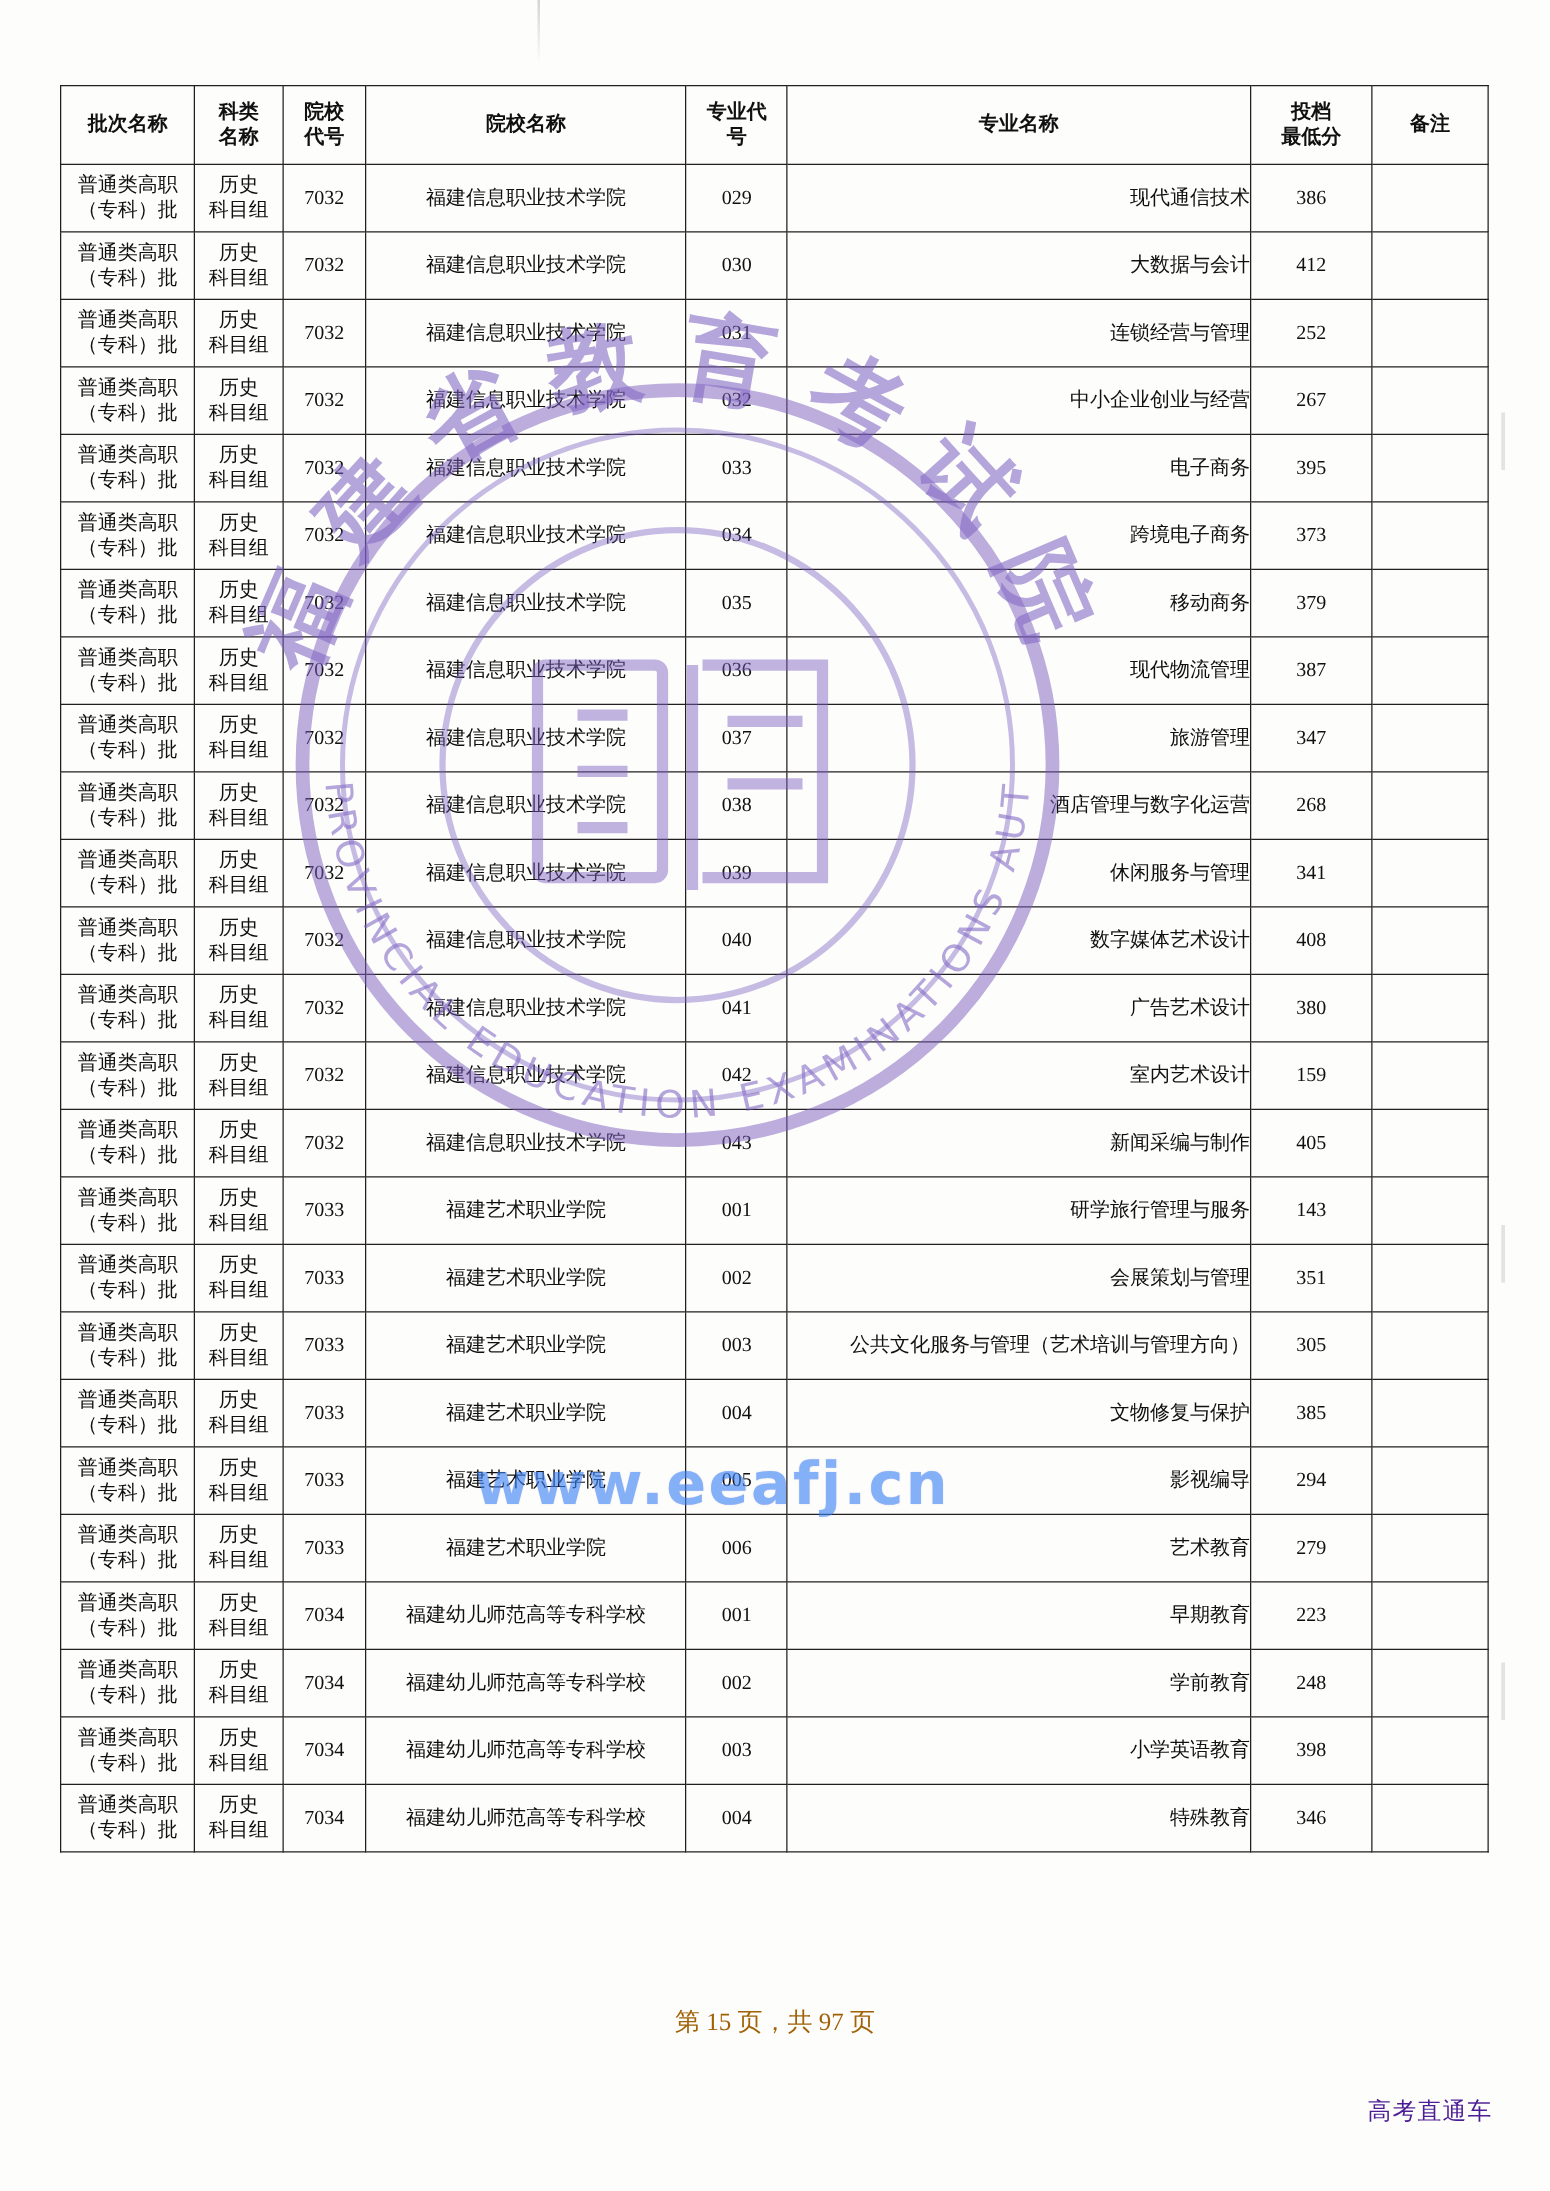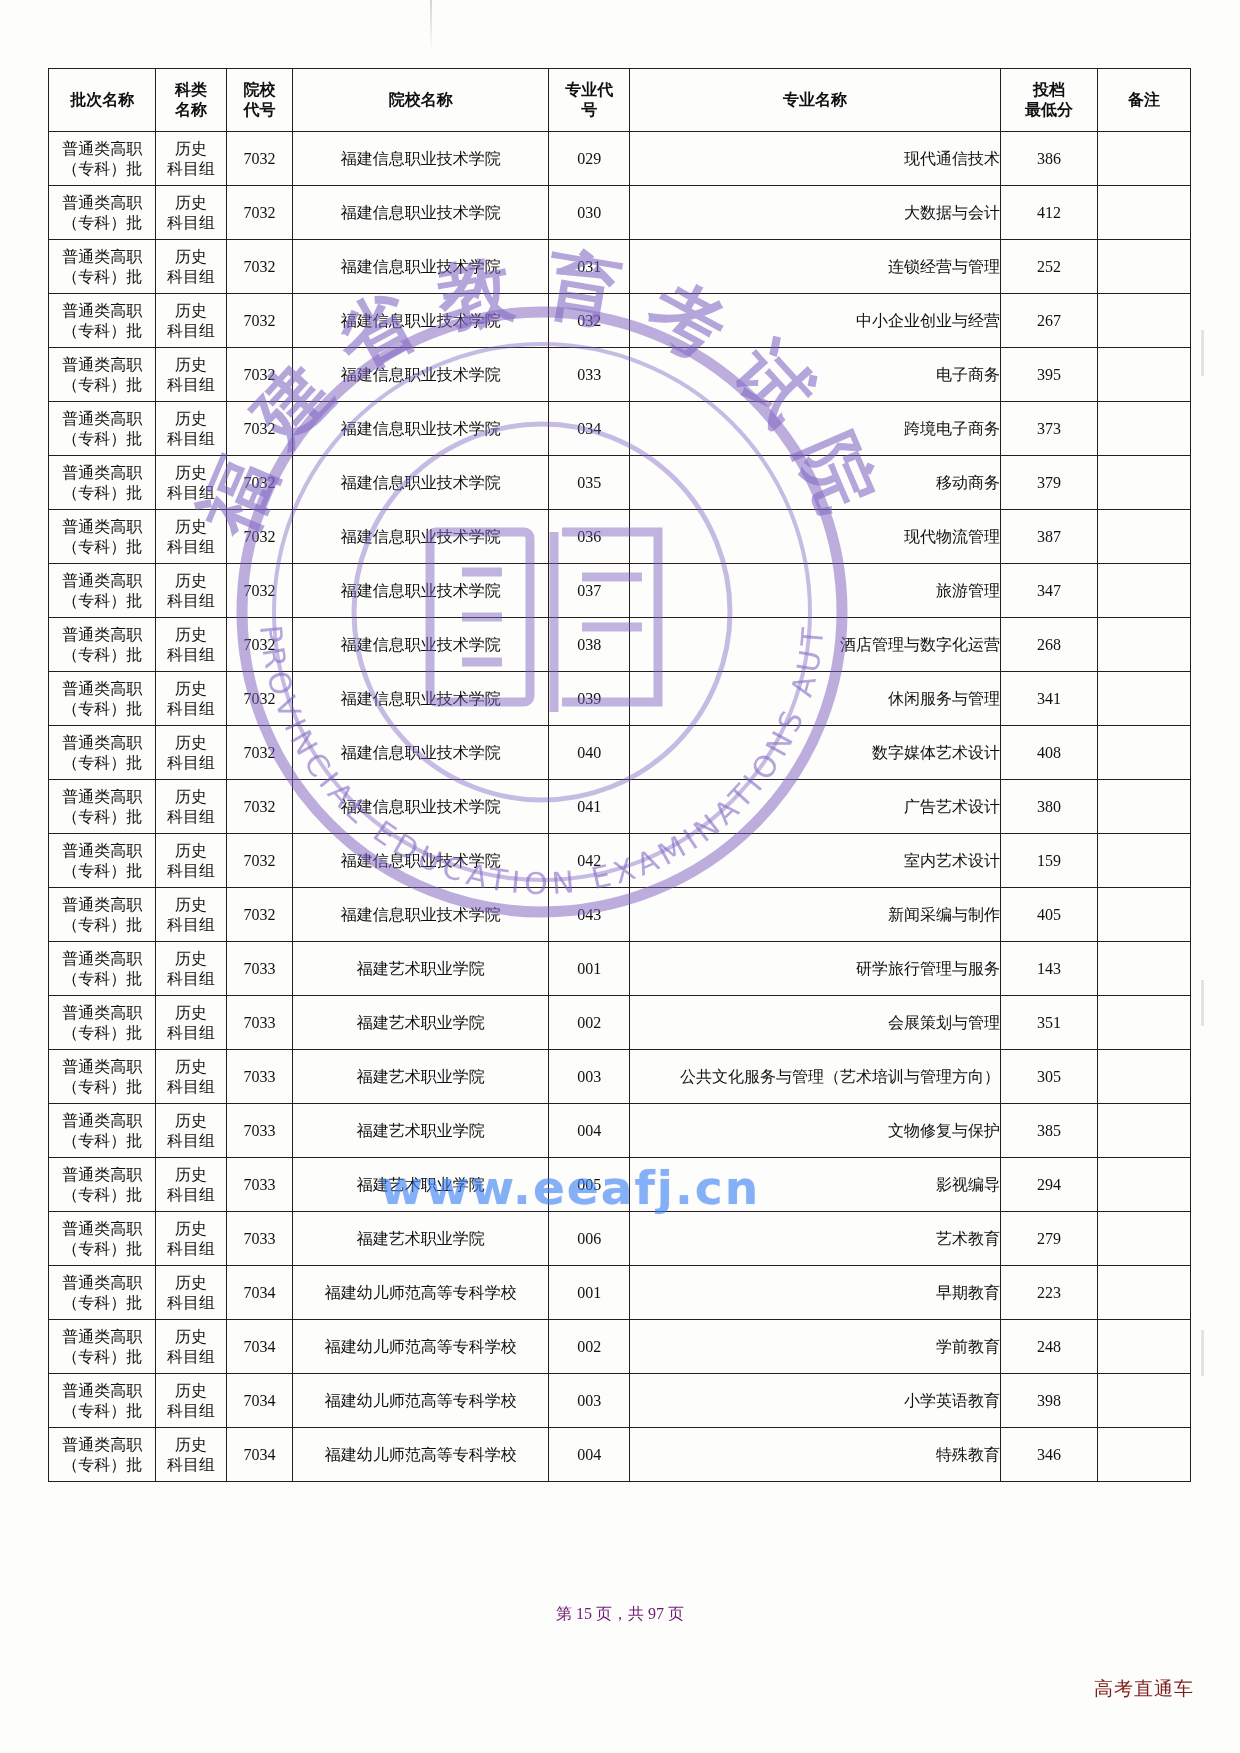--- a/index.html
+++ b/index.html
@@ -114,31 +114,31 @@
     text-align: center;
   }
 
   
   .footer {
     position: absolute;
     left: 0;
     top: 1604px;
     width: 1240px;
     text-align: center;
-    font-size: 16px;
-    color: #701a75;
+    font-size: 20px;
+    color: #a16207;
     z-index: 3;
   }
   .brand {
     position: absolute;
     right: 46px;
     top: 1676px;
     font-family: "DejaVu Sans", sans-serif;
     font-size: 19px;
-    color: #7f1d1d;
+    color: #4c1d95;
     z-index: 3;
     letter-spacing: 1px;
   }
   
   .edge-mark {
     position: absolute;
     right: 36px;
     width: 3px;
     height: 46px;
     background: rgba(0,0,0,0.10);

